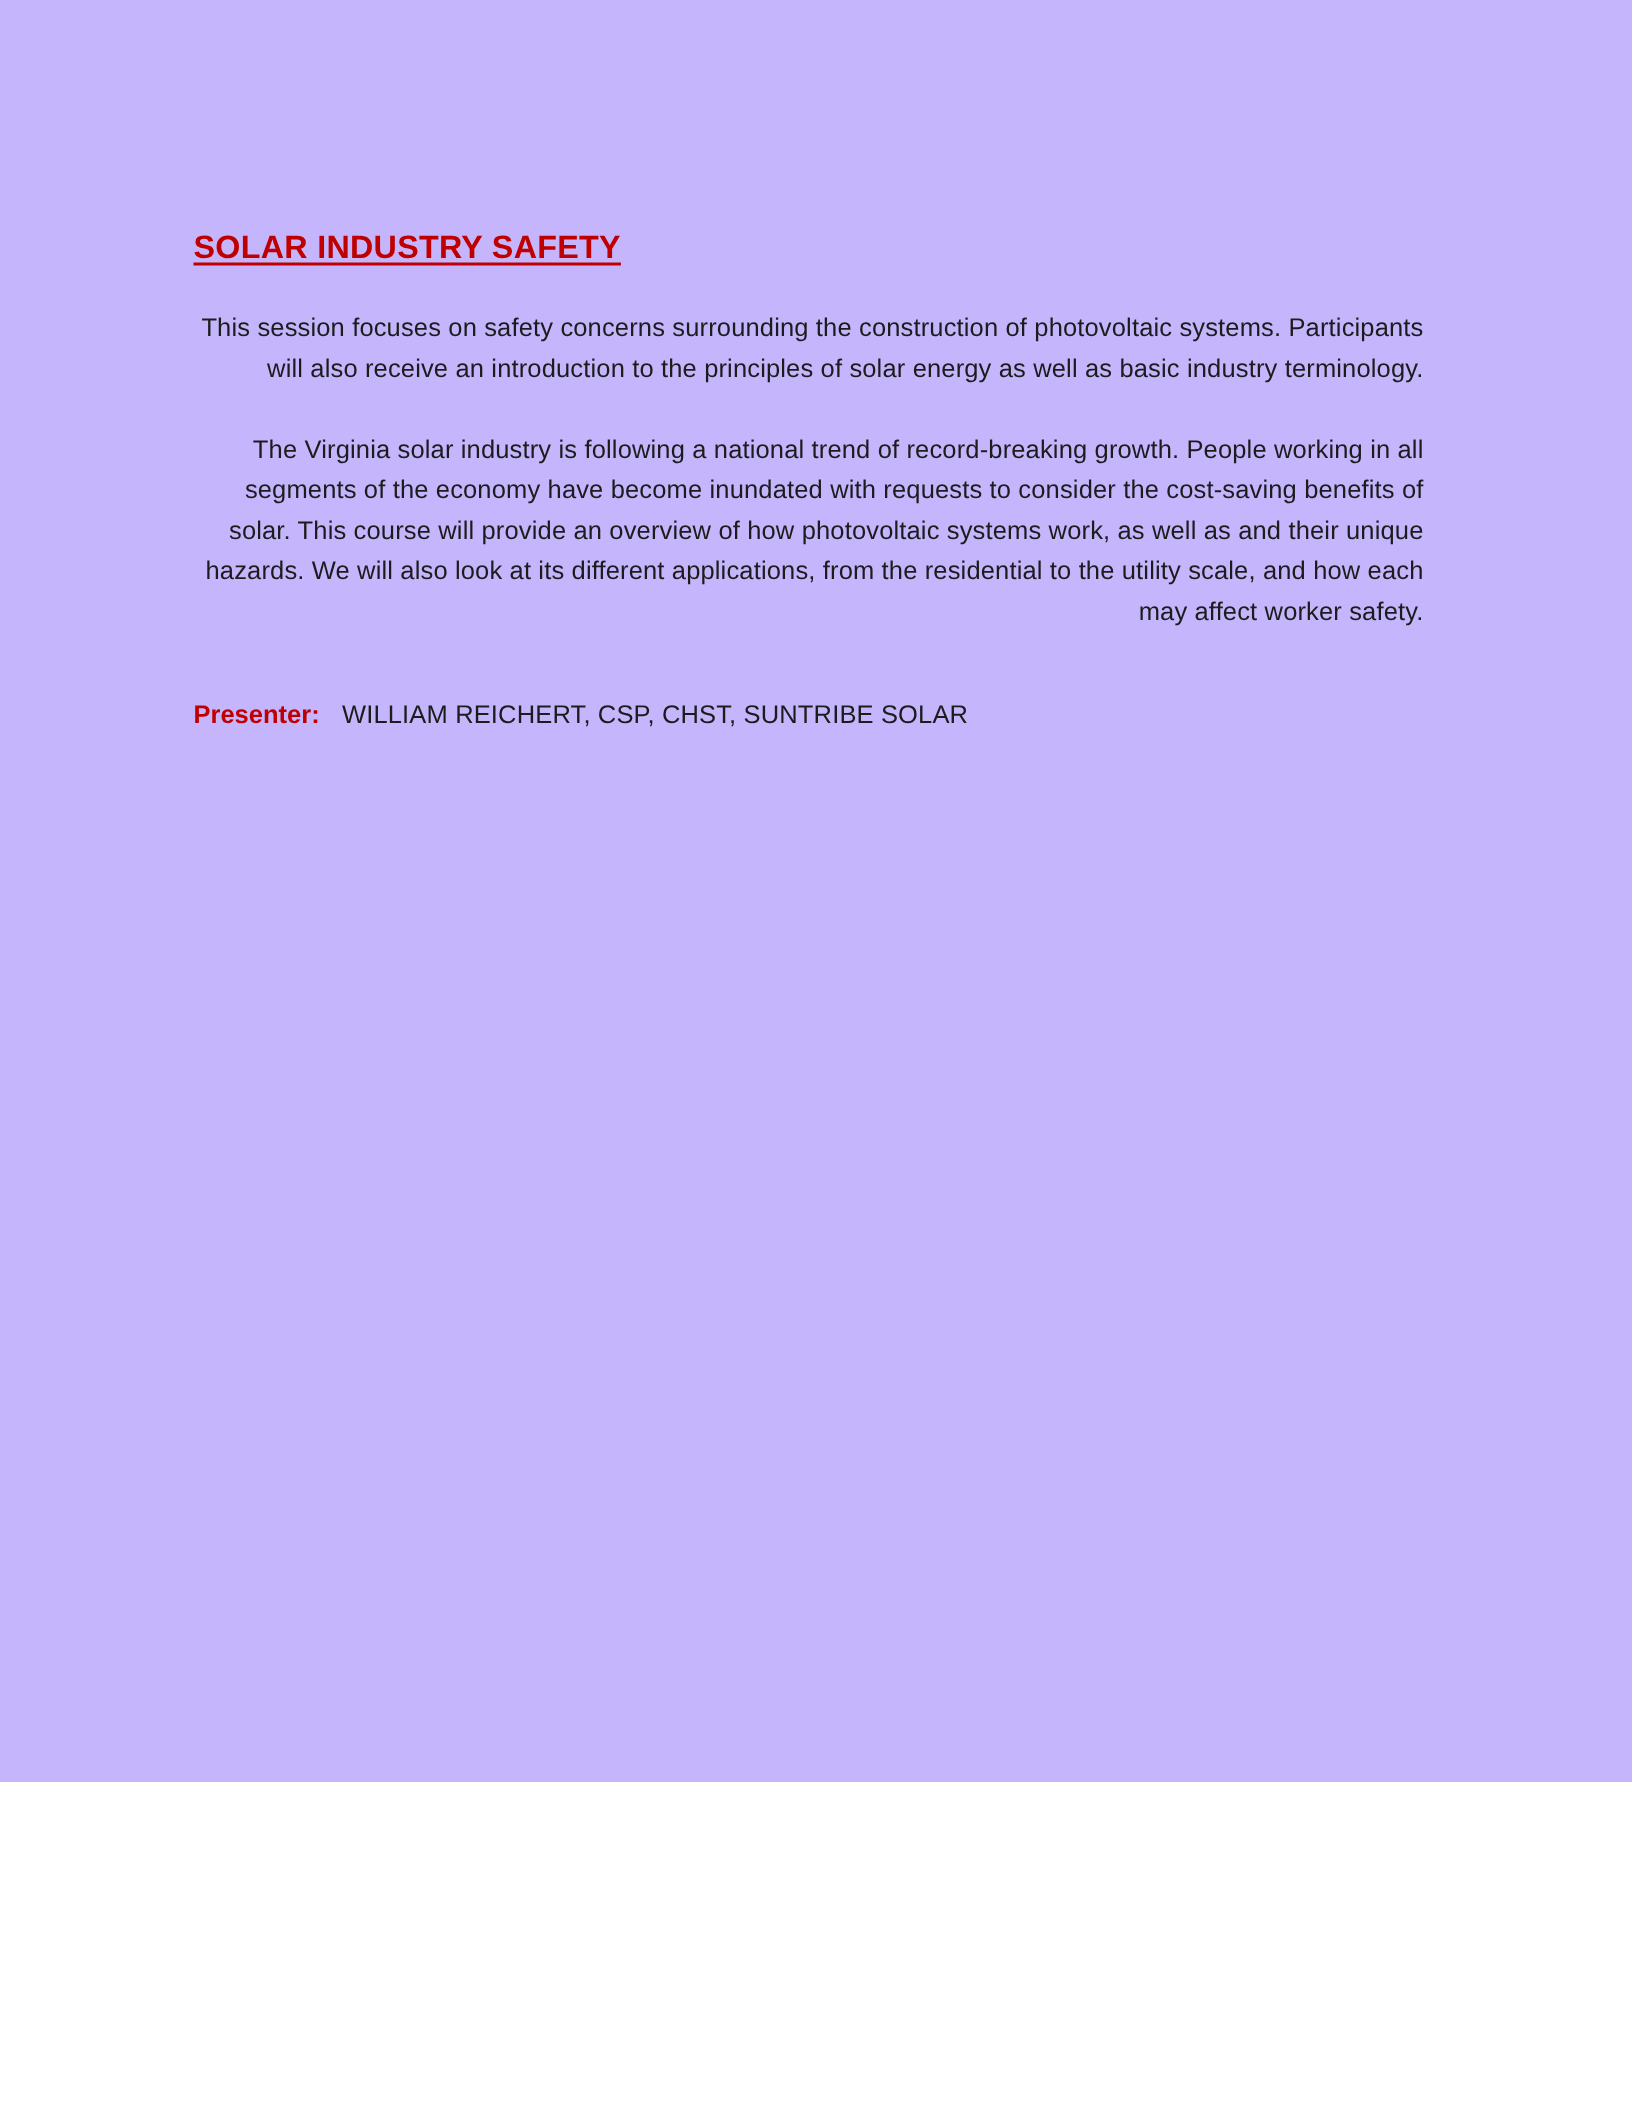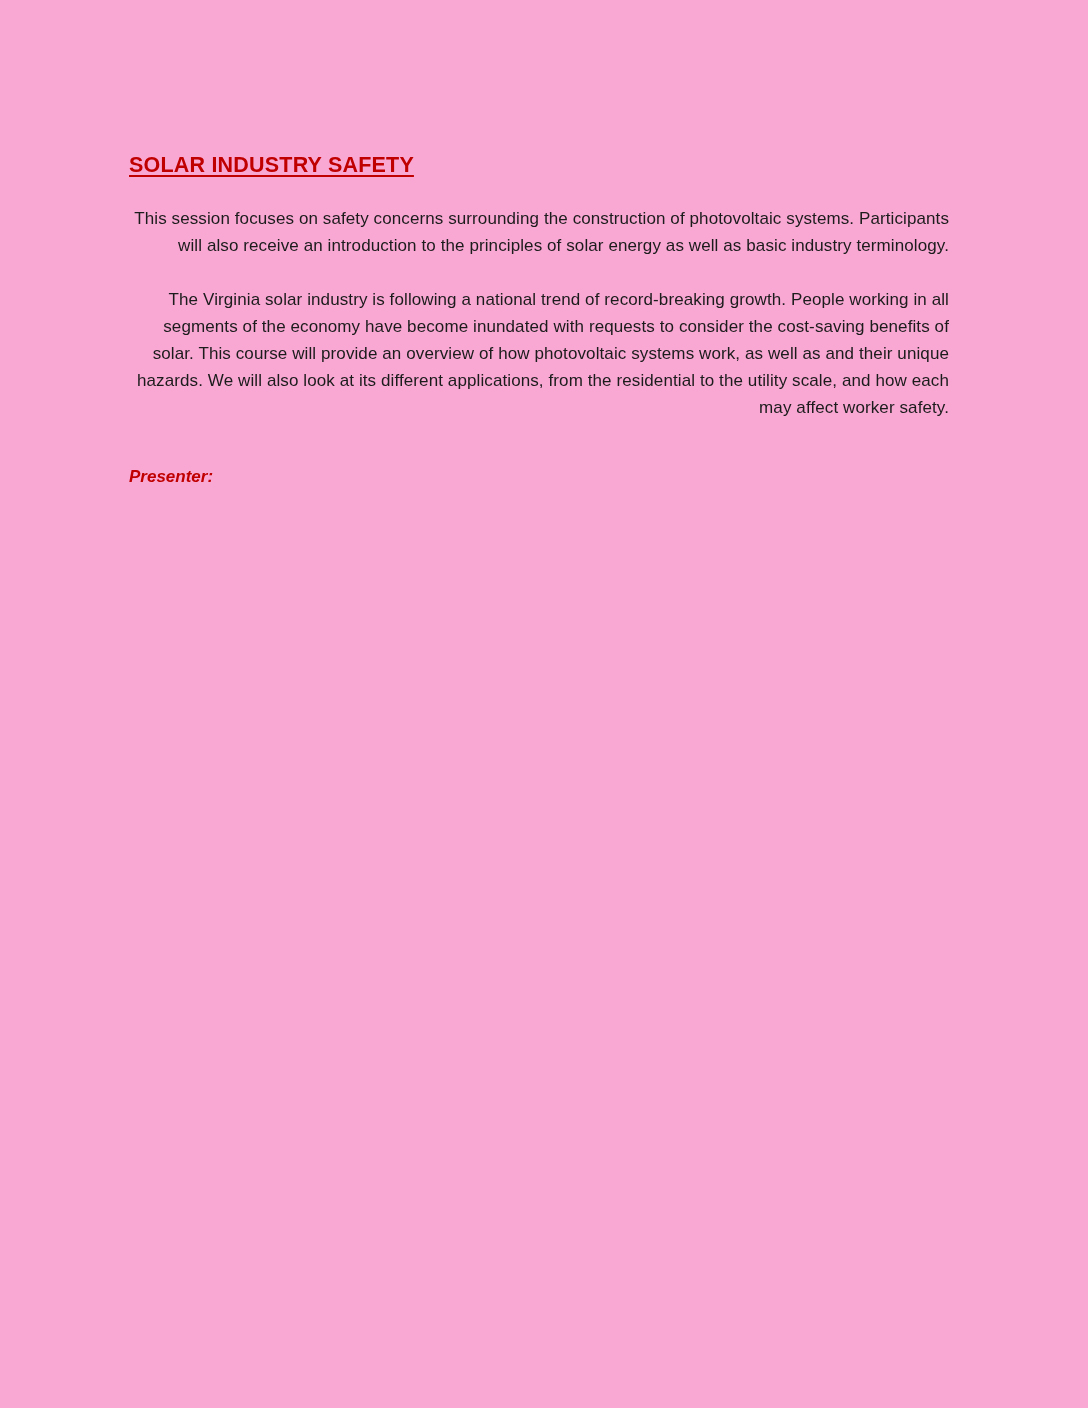--- a/index.html
+++ b/index.html
@@ -9,22 +9,22 @@
   }
   body {
     width: 1088px;
     height: 1408px;
     font-family: "Liberation Sans", sans-serif;
     color: #1c1c1c;
     overflow: hidden;
   }
   .page {
     width: 1088px;
-    height: 1408px;
-    background: #f9a8d4;
+    height: 1188px;
+    background: #c4b5fd;
     box-sizing: border-box;
   }
   .content {
     width: 820px;
     margin-left: 129px;
     padding-top: 153px;
   }
   .doc-title {
     margin: 0;
     color: #c00000;
@@ -48,36 +48,36 @@
     align-items: baseline;
     margin-top: 42px;
     font-size: 17px;
     line-height: 27px;
   }
   .presenter-label {
     color: #c00000;
     font-weight: bold;
     width: 99px;
     flex: 0 0 99px;
-    font-style: italic;
   }
   .presenter-value {
     letter-spacing: 0.1px;
   }
 </style>
 </head>
 <body>
 
 <div class="page">
   <div class="content">
 
     <h1 class="doc-title">SOLAR INDUSTRY SAFETY</h1>
 
     <p class="body-par">This session focuses on safety concerns surrounding the construction of photovoltaic systems. Participants will also receive an introduction to the principles of solar energy as well as basic industry terminology.</p>
 
     <p class="body-par">The Virginia solar industry is following a national trend of record-breaking growth. People working in all segments of the economy have become inundated with requests to consider the cost-saving benefits of solar. This course will provide an overview of how photovoltaic systems work, as well as and their unique hazards. We will also look at its different applications, from the residential to the utility scale, and how each may affect worker safety.</p>
 
     <div class="presenter-row">
       <span class="presenter-label">Presenter:</span>
+      <span class="presenter-value">WILLIAM REICHERT, CSP, CHST, SUNTRIBE SOLAR</span>
     </div>
 
   </div>
 </div>
 
 </body></html>

